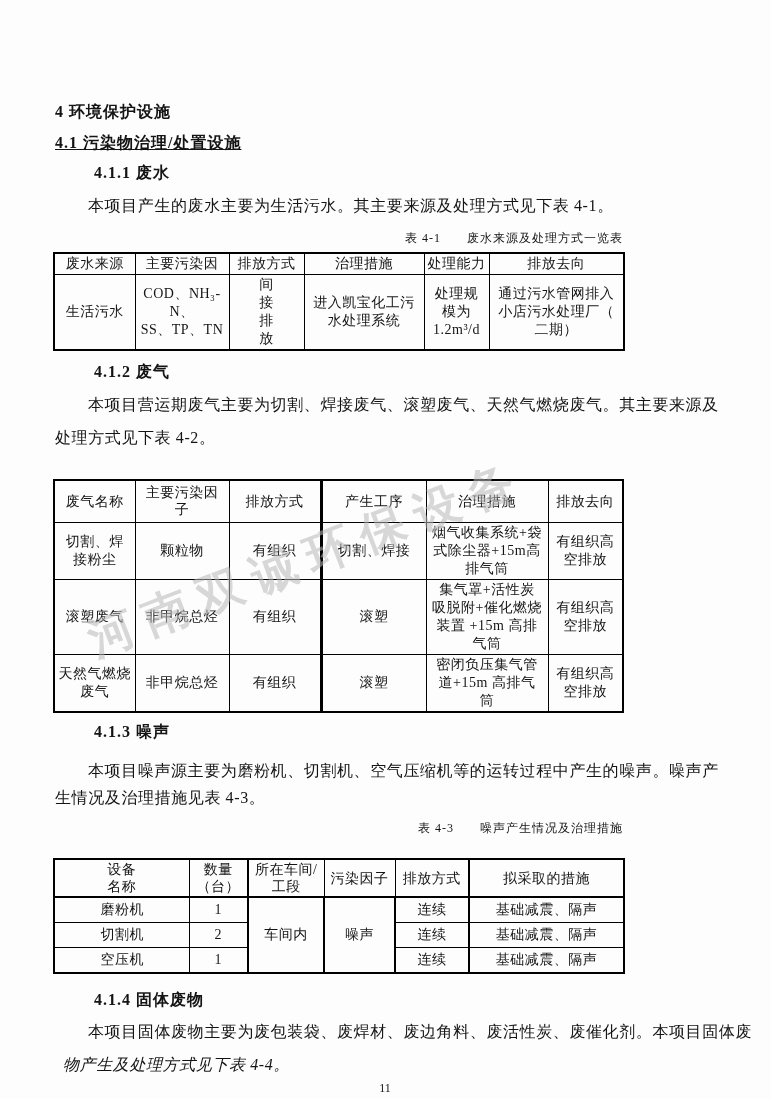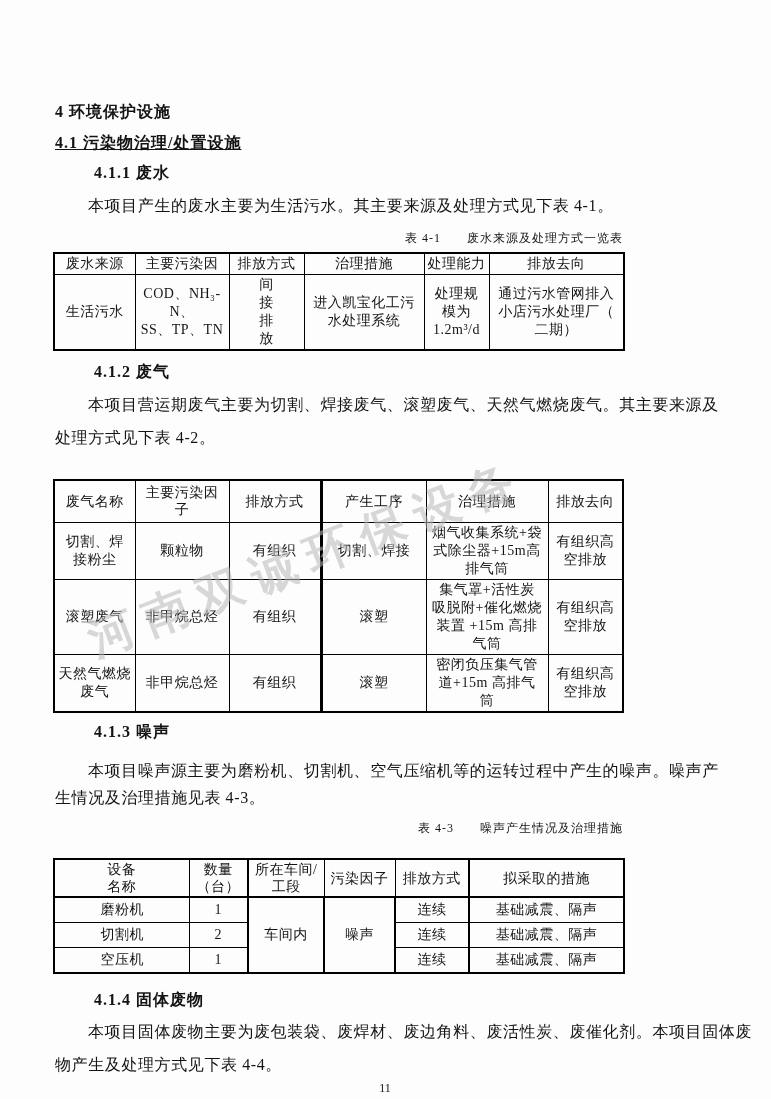--- a/index.html
+++ b/index.html
@@ -210,17 +210,17 @@
       <td class="tleft" style="padding-left:3px;">空压机</td>
       <td>1</td>
       <td>连续</td>
       <td class="bthick-l">基础减震、隔声</td>
     </tr>
   </tbody>
     </table>
 
   <div class="abs h-sub" style="left:94px;top:990px;">4.1.4 固体废物</div>
   <div class="abs body-line" style="left:88px;top:1022px;">本项目固体废物主要为废包装袋、废焊材、废边角料、废活性炭、废催化剂。本项目固体废</div>
-  <div class="abs body-line" style="left:55px;top:1055px;">物产生及处理方式见下表 4-4。</div>
+  <div class="abs body-line" style="left:63px;top:1055px;font-style:italic;">物产生及处理方式见下表 4-4。</div>
 
   <div class="abs pageno" style="left:365px;top:1081px;">11</div>
 
 </div>
 
 </body></html>

